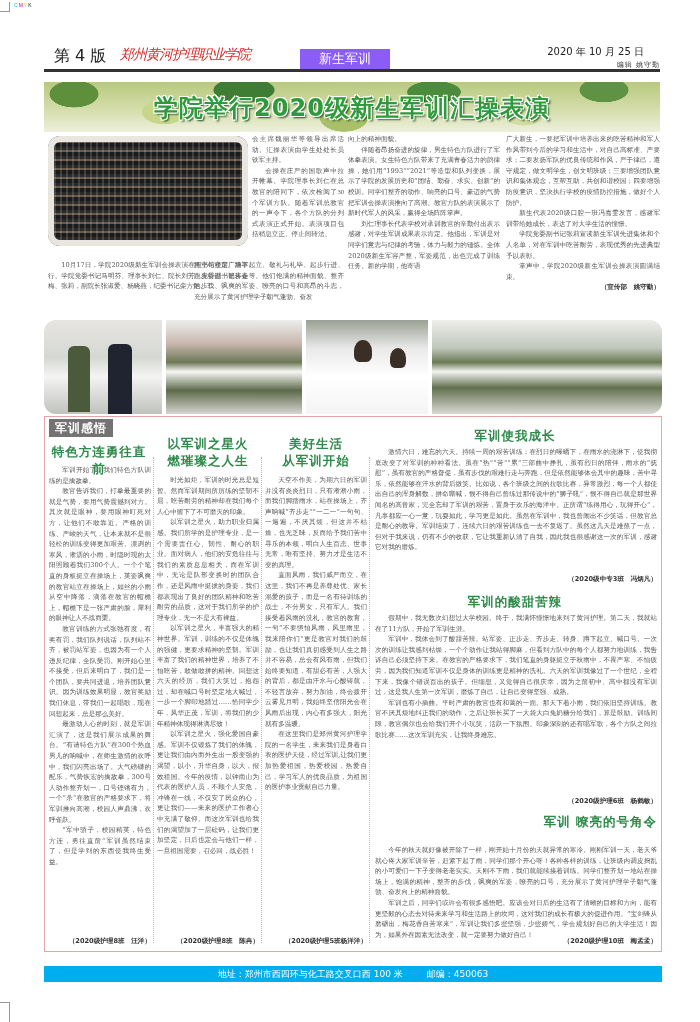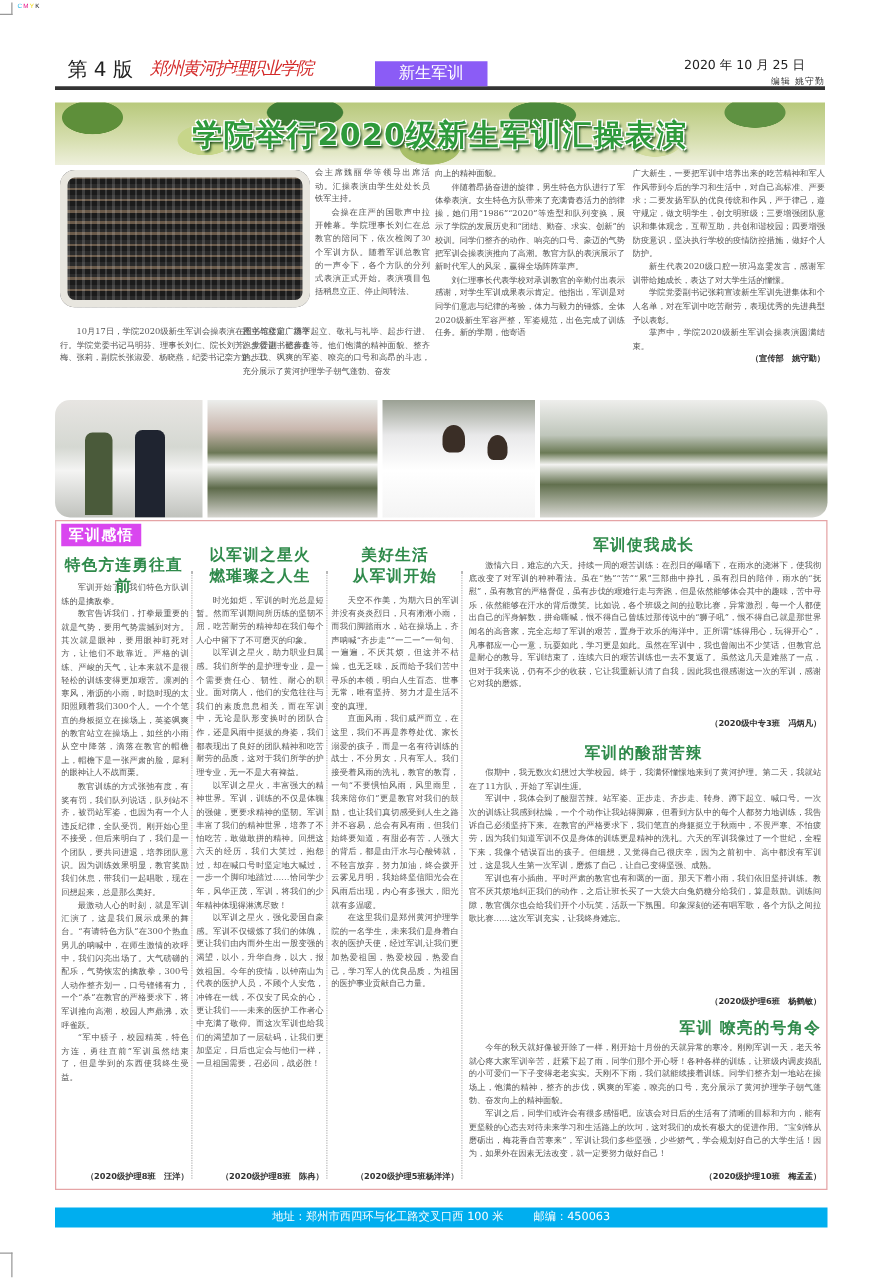--- a/index.html
+++ b/index.html
@@ -51,21 +51,21 @@
   .ph1::before { content:""; position:absolute; left:24px; top:26px; width:22px; height:66px; background:#4a5a3a; border-radius:6px 6px 0 0; }
   .ph1::after { content:""; position:absolute; left:64px; top:24px; width:24px; height:70px; background:#1f2430; border-radius:6px 6px 0 0; }
   .ph2 { left: 166px; width: 136px; background: linear-gradient(180deg, #eceeec 0%, #c9b7ae 25%, #6c7856 45%, #f7f7f5 55%, #5d6a4a 75%, #d6d5d0 100%); }
   .ph3 { left: 306px; width: 122px; background: linear-gradient(180deg, #9aa093 0%, #e9e9ea 30%, #ffffff 60%, #f4f4f4 100%); }
   .ph3::before { content:""; position:absolute; left:48px; top:20px; width:18px; height:22px; background:#3a2e26; border-radius:50% 50% 30% 30%; }
   .ph3::after { content:""; position:absolute; left:84px; top:28px; width:16px; height:20px; background:#3a2e26; border-radius:50% 50% 30% 30%; }
   .ph4 { left: 432px; width: 230px; border-radius: 0 12px 12px 0; background: linear-gradient(180deg, #eeeeec 0%, #bfc6bb 30%, #6b7a55 45%, #f3f3f1 55%, #62704e 72%, #d9d9d4 100%); }
 
   
   .box { position: absolute; left: 44px; top: 416px; width: 618px; height: 536px; border: 1px solid #e5a4a6; }
-  .box-tag { position: absolute; left: 4px; top: 2px; width: 64px; height: 18px; background: #d946ef; color: #fff; font-size: 12px; font-weight: bold; text-align: center; line-height: 18px; letter-spacing: 1px; }
+  .box-tag { position: absolute; left: 4px; top: 2px; width: 64px; height: 18px; background: #737373; color: #fff; font-size: 12px; font-weight: bold; text-align: center; line-height: 18px; letter-spacing: 1px; }
   .vdiv { position: absolute; border-left: 1px dotted #b8b8b8; }
   .art-title { position: absolute; color: #2f8a4b; font-weight: bold; text-align: center; font-size: 12.5px; line-height: 17px; font-family: "DejaVu Sans", sans-serif; letter-spacing: 1px; }
 
   
   .footer { position: absolute; left: 44px; top: 966px; width: 618px; height: 16px; background: #00aeef; color: #fff; font-size: 9px; line-height: 16px; text-align: center; }
   .footer span + span { margin-left: 24px; }
 </style>
 </head>
 <body>
 
@@ -96,21 +96,21 @@
 <div class="col" style="left:252px;top:134px;width:92px;height:124px;font-family:Liberation Serif, serif;">
   <p class="noindent">会主席魏丽华等领导出席活动。汇操表演由学生处处长员铁军主持。</p>
   <p>会操在庄严的国歌声中拉开帷幕。学院理事长刘仁在总教官的陪同下，依次检阅了30个军训方队。随着军训总教官的一声令下，各个方队的分列式表演正式开始。表演项目包括稍息立正、停止间转法、</p>
 </div>
 <div class="col" style="left:194px;top:260px;width:150px;height:60px;">
   <p class="noindent">跨立与立定、蹲下起立、敬礼与礼毕、起步行进、跑步行进、整步走等。他们饱满的精神面貌、整齐的步伐、飒爽的军姿、嘹亮的口号和高昂的斗志，充分展示了黄河护理学子朝气蓬勃、奋发</p>
 </div>
 
 <div class="col" style="left:348px;top:134px;width:152px;height:184px;">
   <p class="noindent">向上的精神面貌。</p>
-  <p>伴随着昂扬奋进的旋律，男生特色方队进行了军体拳表演。女生特色方队带来了充满青春活力的韵律操，她们用“1986”“2020”等造型和队列变换，展示了学院的发展历史和“团结、勤奋、求实、创新”的校训。同学们整齐的动作、响亮的口号、豪迈的气势把军训会操表演推向了高潮。教官方队的表演展示了新时代军人的风采，赢得全场阵阵掌声。</p>
+  <p>伴随着昂扬奋进的旋律，男生特色方队进行了军体拳表演。女生特色方队带来了充满青春活力的韵律操，她们用“1993”“2021”等造型和队列变换，展示了学院的发展历史和“团结、勤奋、求实、创新”的校训。同学们整齐的动作、响亮的口号、豪迈的气势把军训会操表演推向了高潮。教官方队的表演展示了新时代军人的风采，赢得全场阵阵掌声。</p>
   <p>刘仁理事长代表学校对承训教官的辛勤付出表示感谢，对学生军训成果表示肯定。他指出，军训是对同学们意志与纪律的考验，体力与毅力的锤炼。全体2020级新生军容严整，军姿规范，出色完成了训练任务。新的学期，他寄语</p>
 </div>
 
 <div class="col" style="left:506px;top:134px;width:154px;height:184px;">
   <p class="noindent">广大新生，一要把军训中培养出来的吃苦精神和军人作风带到今后的学习和生活中，对自己高标准、严要求；二要发扬军队的优良传统和作风，严于律己，遵守规定，做文明学生，创文明班级；三要增强团队意识和集体观念，互帮互助，共创和谐校园；四要增强防疫意识，坚决执行学校的疫情防控措施，做好个人防护。</p>
   <p>新生代表2020级口腔一班冯嘉雯发言，感谢军训带给她成长，表达了对大学生活的憧憬。</p>
   <p>学院党委副书记张莉宣读新生军训先进集体和个人名单，对在军训中吃苦耐劳，表现优秀的先进典型予以表彰。</p>
   <p>掌声中，学院2020级新生军训会操表演圆满结束。</p>
   <div class="byline">（宣传部　姚守勤）</div>
 </div>
@@ -176,21 +176,21 @@
   <div class="col" style="left:330px;top:196px;width:282px;height:186px;">
     <p>假期中，我无数次幻想过大学校园。终于，我满怀憧憬地来到了黄河护理。第二天，我就站在了11方队，开始了军训生涯。</p>
     <p>军训中，我体会到了酸甜苦辣。站军姿、正步走、齐步走、转身、蹲下起立、喊口号。一次次的训练让我感到枯燥，一个个动作让我站得脚麻，但看到方队中的每个人都努力地训练，我告诉自己必须坚持下来。在教官的严格要求下，我们笔直的身躯挺立于秋雨中，不畏严寒、不怕疲劳，因为我们知道军训不仅是身体的训练更是精神的洗礼。六天的军训我像过了一个世纪，全程下来，我像个错误百出的孩子。但细想，又觉得自己很庆幸，因为之前初中、高中都没有军训过，这是我人生第一次军训，磨炼了自己，让自己变得坚强、成熟。</p>
     <p>军训也有小插曲。平时严肃的教官也有和蔼的一面。那天下着小雨，我们依旧坚持训练。教官不厌其烦地纠正我们的动作，之后让班长买了一大袋大白兔奶糖分给我们，算是鼓励。训练间隙，教官偶尔也会给我们开个小玩笑，活跃一下氛围。印象深刻的还有唱军歌，各个方队之间拉歌比赛……这次军训充实，让我终身难忘。</p>
   </div>
   <div class="byline" style="position:absolute;left:330px;top:380px;width:282px;">（2020级护理6班　杨鹤敏）</div>
 
   <div class="art-title" style="left:328px;top:396px;width:284px;text-align:right;">
     <div>军训 嘹亮的号角令</div>
   </div>
-  <div class="col" style="left:330px;top:416px;width:282px;height:104px;">
+  <div class="col" style="left:330px;top:428px;width:282px;height:104px;">
     <p>今年的秋天就好像被开除了一样，刚开始十月份的天就异常的寒冷。刚刚军训一天，老天爷就心疼大家军训辛苦，赶紧下起了雨，同学们那个开心呀！各种各样的训练，让班级内调皮捣乱的小可爱们一下子变得老老实实。天刚不下雨，我们就能续接着训练。同学们整齐划一地站在操场上，饱满的精神，整齐的步伐，飒爽的军姿，嘹亮的口号，充分展示了黄河护理学子朝气蓬勃、奋发向上的精神面貌。</p>
     <p>军训之后，同学们或许会有很多感悟吧。应该会对日后的生活有了清晰的目标和方向，能有更坚毅的心态去对待未来学习和生活路上的坎坷，这对我们的成长有极大的促进作用。“宝剑锋从磨砺出，梅花香自苦寒来”，军训让我们多些坚强，少些娇气，学会规划好自己的大学生活！因为，如果外在因素无法改变，就一定要努力做好自己！</p>
   </div>
   <div class="byline" style="position:absolute;left:330px;top:520px;width:282px;">（2020级护理10班　梅孟孟）</div>
 </section>
 
 <footer class="footer">
   <span>地址：郑州市西四环与化工路交叉口西 100 米</span><span>邮编：450063</span>
 </footer>
 

